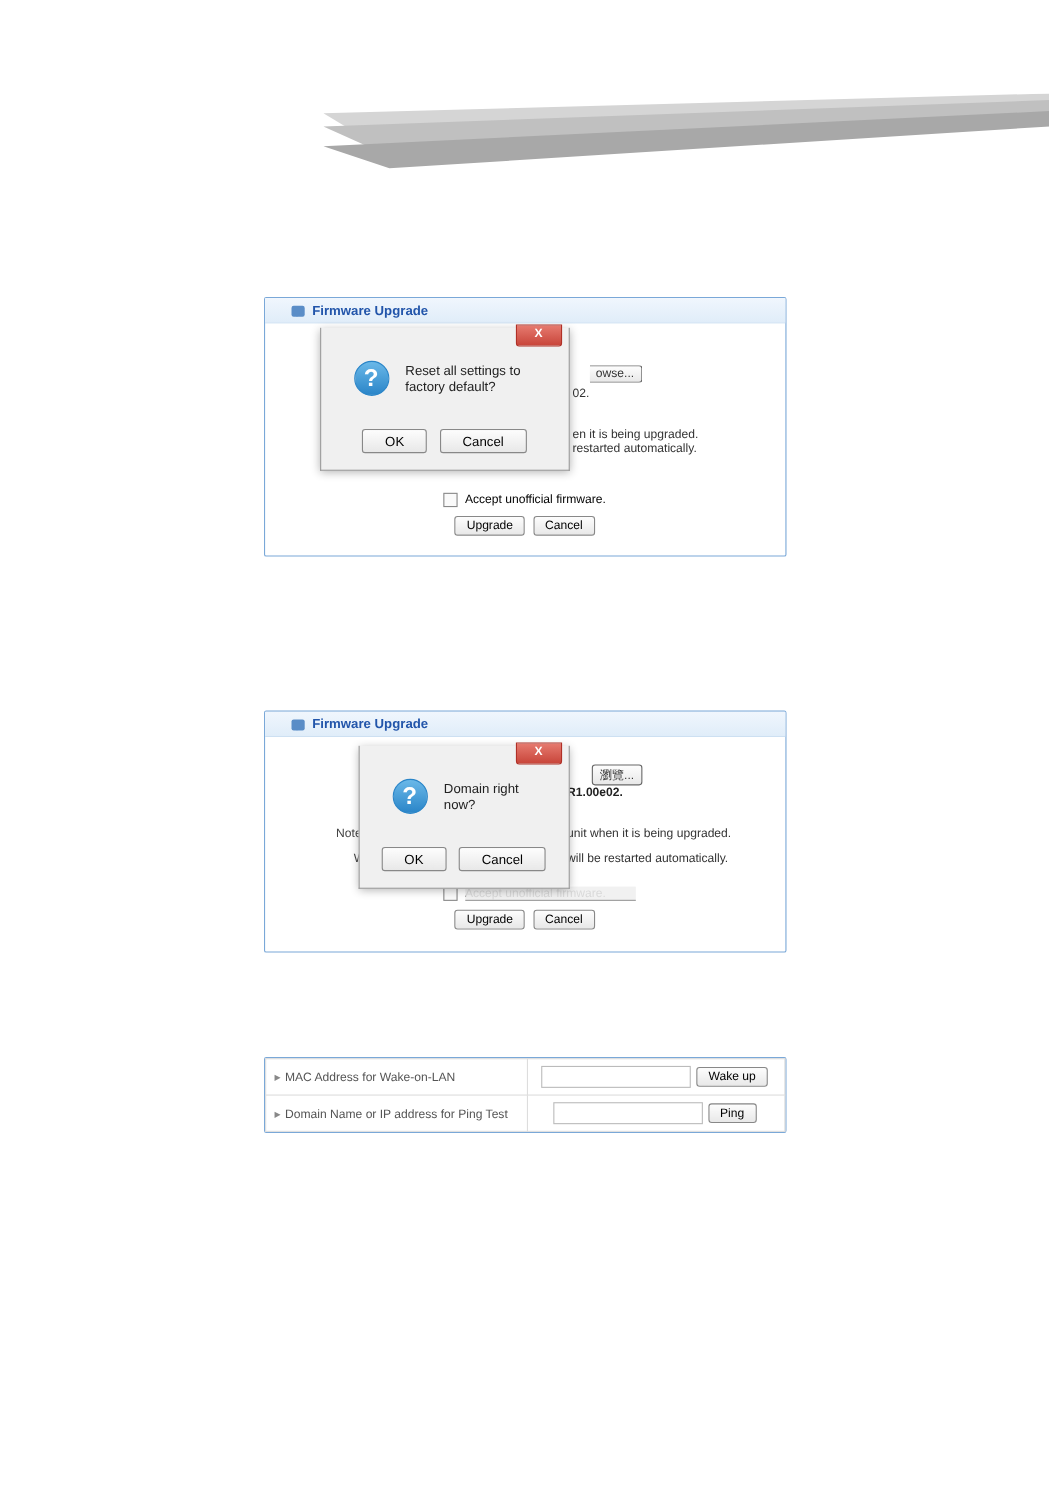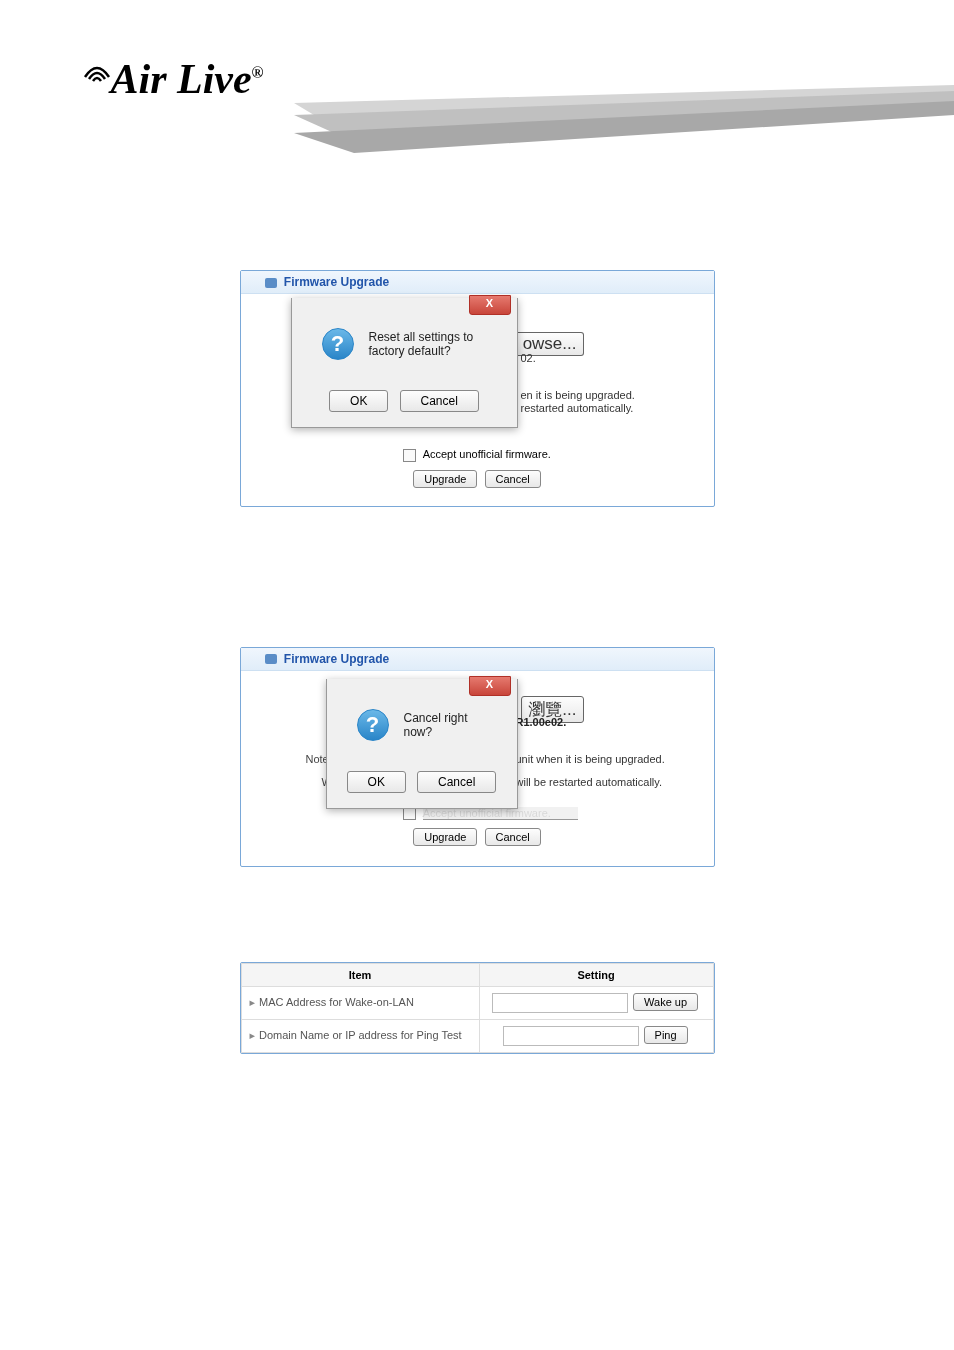--- a/index.html
+++ b/index.html
@@ -184,21 +184,21 @@
     font-size: 11px;
     margin: 0 2px;
     cursor: pointer;
   }
   .browse-btn {
     display: inline-block;
     background: linear-gradient(to bottom, #fdfdfd, #e8e8e8);
     border: 1px solid #666;
     border-radius: 3px;
     padding: 1px 6px;
-    font-size: 17px;
+    font-size: 11px;
     cursor: pointer;
   }
   .table-panel {
     margin: 0 auto;
     width: 473px;
     border: 1px solid #7aa8d8;
     border-radius: 2px;
   }
   .table-header {
     background: linear-gradient(to bottom, #f0f6fd, #e0edf9);
@@ -246,30 +246,20 @@
     vertical-align: middle;
   }
   .footer-area {
     height: 300px;
   }
 </style>
 </head>
 <body>
 
 <div class="header">
-  <div class="logo">
-    <span class="logo-wifi">
-      <svg width="30" height="28" viewBox="0 0 30 28">
-        <path d="M 3 20 Q 15 2 27 20" stroke="black" stroke-width="2.5" fill="none"></path>
-        <path d="M 7 22 Q 15 10 23 22" stroke="black" stroke-width="2.5" fill="none"></path>
-        <path d="M 11 24 Q 15 18 19 24" stroke="black" stroke-width="2.5" fill="none"></path>
-      </svg>
-    </span>
-    <span class="logo-text"><span>A</span><span>ir Live</span><span class="logo-reg">®</span></span>
-  </div>
   <svg class="swoosh" viewBox="0 0 660 80" preserveAspectRatio="none">
     <path d="M 0 18 L 660 0 L 660 8 L 20 30 Z" fill="#d5d5d5"></path>
     <path d="M 0 30 L 660 6 L 660 18 L 40 48 Z" fill="#c0c0c0"></path>
     <path d="M 0 48 L 660 16 L 660 30 L 60 68 Z" fill="#a8a8a8"></path>
   </svg>
 </div>
 
 <div class="content">
 
   <div style="height:120px;"></div>
@@ -329,21 +319,21 @@
       <span class="bg-content" style="left:81px; top:105px; color:#444;">Wh</span>
       <span class="bg-content" style="left:275px; top:82px;">unit when it is being upgraded.</span>
       <span class="bg-content" style="left:275px; top:105px;">will be restarted automatically.</span>
 
       <div class="dialog" style="left:85px; top:8px; width:190px;">
         <div class="close-btn">
           <span>X</span>
         </div>
         <div class="dialog-body">
           <div class="q-icon">?</div>
-          <div class="dialog-msg">Cancel right now?</div>
+          <div class="dialog-msg">Domain right now?</div>
         </div>
         <div class="dialog-btns">
           <span class="win-btn">OK</span>
           <span class="win-btn">Cancel</span>
         </div>
       </div>
 
       <div style="height:122px;"></div>
       <div class="checkbox-row" style="position:relative;">
         <span class="checkbox-box"></span>
@@ -356,24 +346,20 @@
         <span class="form-btn">Upgrade</span>
         <span class="form-btn">Cancel</span>
       </div>
     </div>
   </div>
 
   <div style="height:55px;"></div>
   <div class="table-panel">
     <table class="misc-table">
       <tbody>
-          <tr>
-        <th>Item</th>
-        <th>Setting</th>
-      </tr>
       <tr>
         <td><span class="arrow">▸</span><span>MAC Address for Wake-on-LAN</span></td>
         <td class="cell-right">
           <input class="input-field" type="text" style="">
           <span class="form-btn">Wake up</span>
         </td>
       </tr>
       <tr>
         <td><span class="arrow">▸</span><span>Domain Name or IP address for Ping Test</span></td>
         <td class="cell-right">

